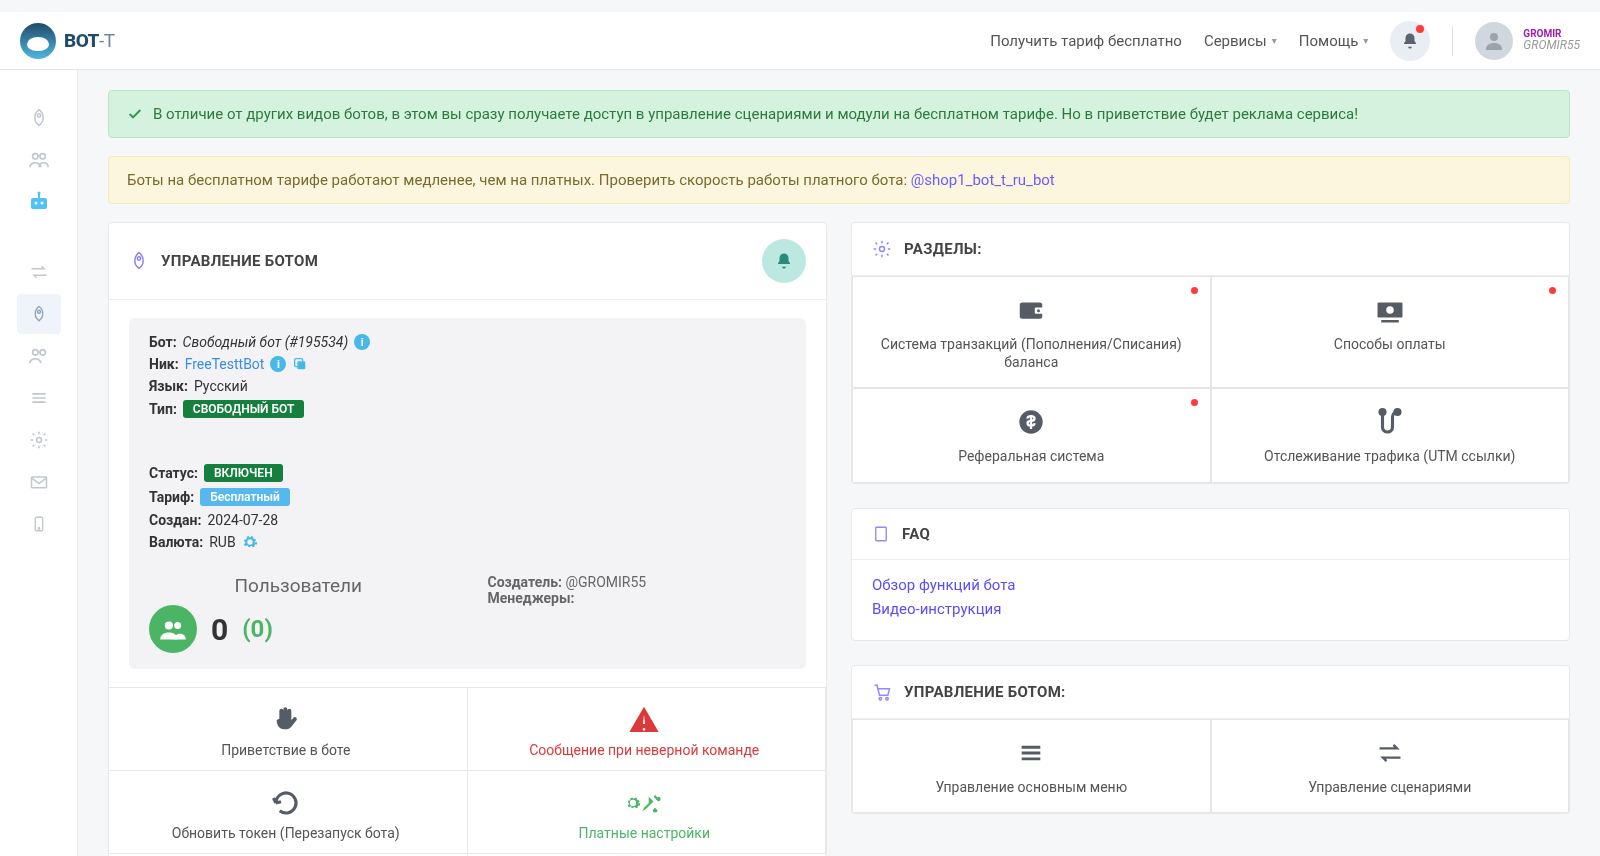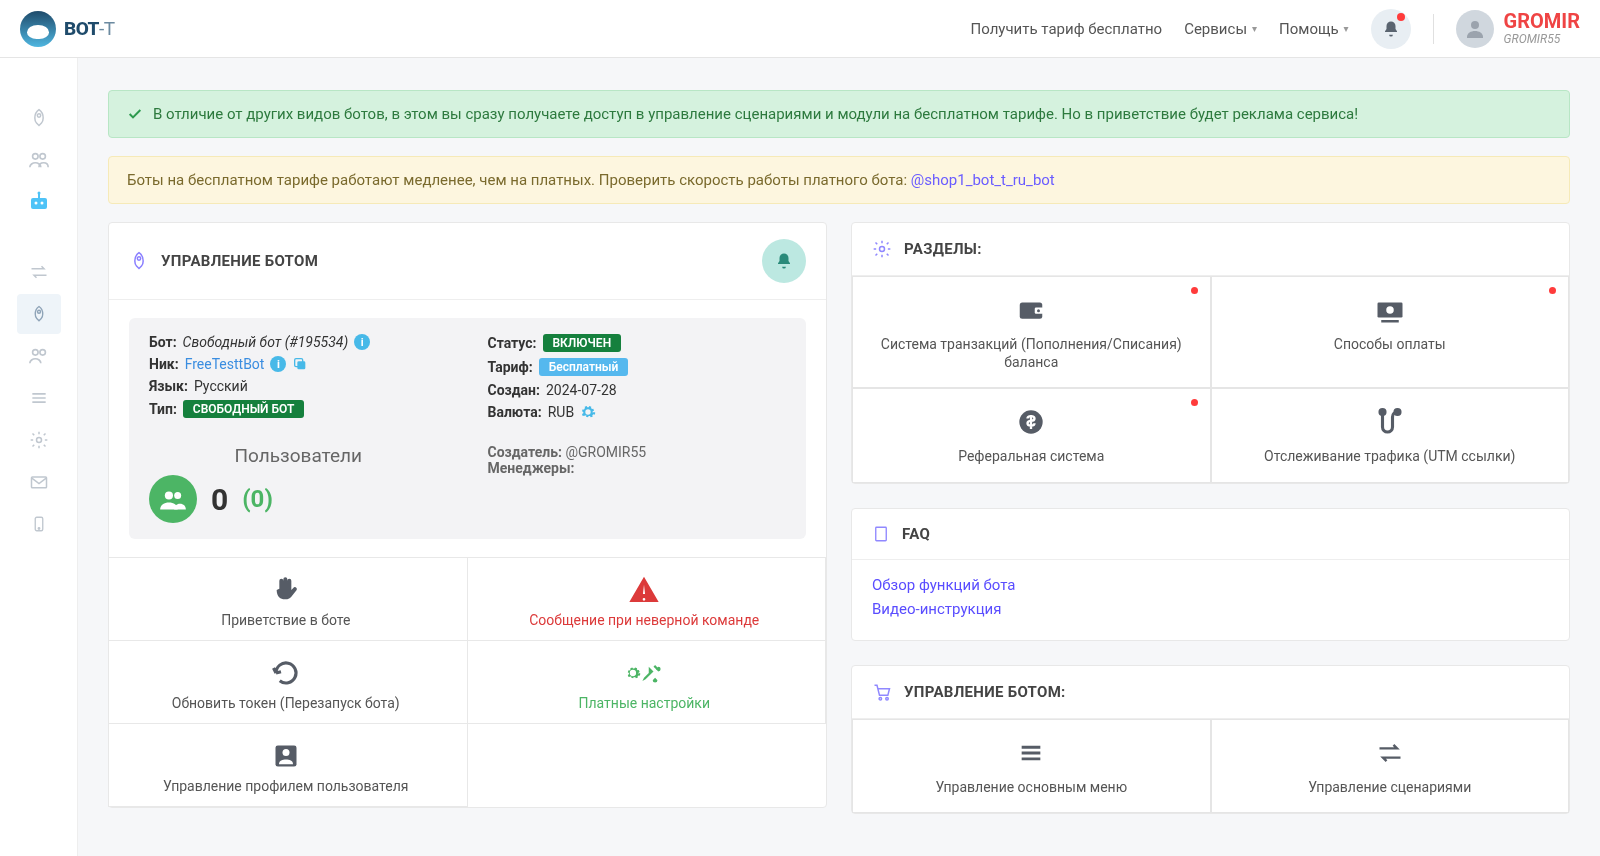--- a/index.html
+++ b/index.html
@@ -1,34 +1,34 @@
 <!DOCTYPE html>
 <html><head>
   <meta charset="utf-8">
   <style>
     * { margin: 0; padding: 0; box-sizing: border-box; }
     body { font-family: -apple-system, BlinkMacSystemFont, "Segoe UI", Roboto, sans-serif; background: #f6f7f9; color: #333; }
     
     
-    .header { height: 58px; background: #fff; border-bottom: 1px solid #e5e5e5; display: flex; align-items: center; padding: 0 20px; position: fixed; top: 0; left: 0; right: 0; z-index: 100; }
+    .header { height: 58px; background: #fff; border-bottom: 1px solid #e5e5e5; display: flex; align-items: center; padding: 0 20px; position: fixed; top: 12px; left: 0; right: 0; z-index: 100; }
     .logo-area { display: flex; align-items: center; gap: 8px; }
     .logo-img { width: 36px; height: 36px; border-radius: 50%; background: linear-gradient(180deg, #1f4b6b 0%, #4fb6e0 100%); display: flex; align-items: center; justify-content: center; position: relative; overflow: hidden; }
     .logo-img::after { content:""; position:absolute; width:60%; height:40%; background:#fff; border-radius:50% 50% 45% 45%; bottom:20%; }
     .logo-text { font-weight: 800; font-size: 19px; color: #1f4b6b; letter-spacing: -0.5px; }
     .logo-text .light { color: #6b8aa0; font-weight: 400; }
     .header-nav { margin-left: auto; display: flex; align-items: center; gap: 22px; }
     .nav-link { color: #555; font-size: 15px; cursor: pointer; display: flex; align-items: center; gap: 5px; }
     .nav-link .chev { font-size: 10px; color: #999; }
     .bell-btn { width: 40px; height: 40px; border-radius: 50%; background: #e8eef3; display: flex; align-items: center; justify-content: center; position: relative; cursor: pointer; }
     .bell-btn .dot { position: absolute; top: 4px; right: 6px; width: 8px; height: 8px; background: #ff3b3b; border-radius: 50%; }
     .divider-v { width: 1px; height: 30px; background: #e0e0e0; }
     .user-area { display: flex; align-items: center; gap: 10px; cursor: pointer; }
     .avatar { width: 38px; height: 38px; border-radius: 50%; background: #d0d7de; display: flex; align-items: center; justify-content: center; }
     .user-texts { line-height: 1.15; }
-    .user-name { font-weight: 700; color: #ef4444; font-size: 20px; }
+    .user-name { font-weight: 700; color: #a21caf; font-size: 10px; }
     .user-sub { color: #999; font-size: 12px; font-style: italic; }
     
     
     .sidebar { position: fixed; top: 58px; left: 0; bottom: 0; width: 78px; background: #fff; border-right: 1px solid #eee; padding-top: 40px; display: flex; flex-direction: column; align-items: center; gap: 0; }
     .side-item { width: 44px; height: 40px; display: flex; align-items: center; justify-content: center; color: #c0c7cf; cursor: pointer; border-radius: 4px; margin-bottom: 2px; }
     .side-item.active { color: #4fc3f7; }
     .side-item.boxed { background: #eef4f9; }
     .side-gap { height: 28px; }
     
     
@@ -43,21 +43,21 @@
     .col-right { flex: 1; }
     
     .panel { background: #fff; border: 1px solid #e8e8e8; border-radius: 4px; margin-bottom: 24px; }
     .panel-header { padding: 16px 20px; display: flex; align-items: center; gap: 12px; border-bottom: 1px solid #eee; }
     .panel-header .icon-box { color: #8a7fff; }
     .panel-title { font-weight: 700; color: #444; font-size: 15px; letter-spacing: 0.3px; }
     .bell-circle { margin-left: auto; width: 44px; height: 44px; border-radius: 50%; background: #bce8e1; display: flex; align-items: center; justify-content: center; cursor: pointer; }
     
     .panel-body { padding: 18px 20px; }
     .info-grid { background: #f3f3f5; border-radius: 6px; padding: 16px 20px 0 20px; }
-    .info-top { display: flex; gap: 40px; }
+    .info-top { display: flex; gap: 40px; flex-direction: column; }
     .info-col { flex: 1; }
     .info-row { font-size: 14px; color: #333; margin-bottom: 6px; display: flex; align-items: center; gap: 6px; flex-wrap: wrap; }
     .info-row b { color: #333; }
     .badge { display: inline-block; padding: 2px 10px; border-radius: 3px; font-size: 12px; font-weight: 600; color: #fff; }
     .badge-green { background: #15803d; }
     .badge-blue { background: #55b8ee; }
     .link-blue { color: #3a8de0; cursor: pointer; }
     .info-icon { display: inline-flex; width: 16px; height: 16px; border-radius: 50%; background: #47b9e8; color: #fff; align-items: center; justify-content: center; font-size: 11px; font-weight: 700; cursor:pointer; }
     .copy-icon { color: #47b9e8; cursor: pointer; }
     .gear-blue { color: #47b9e8; cursor: pointer; }

